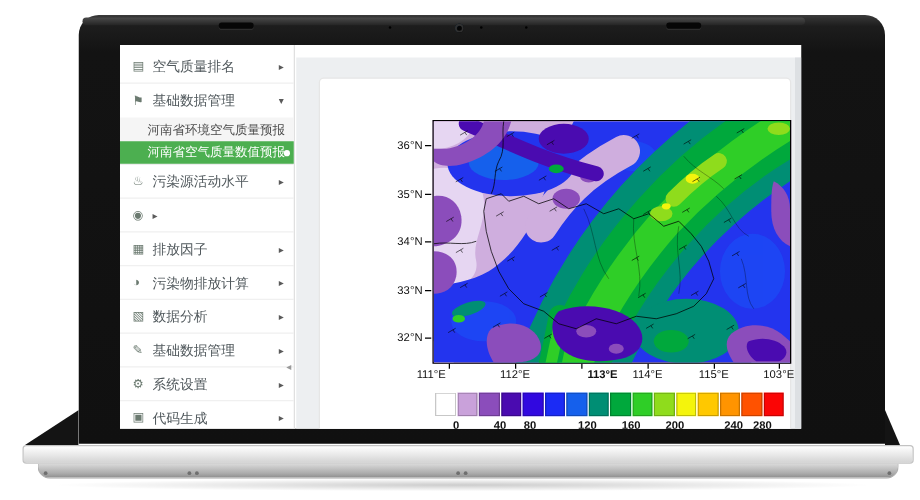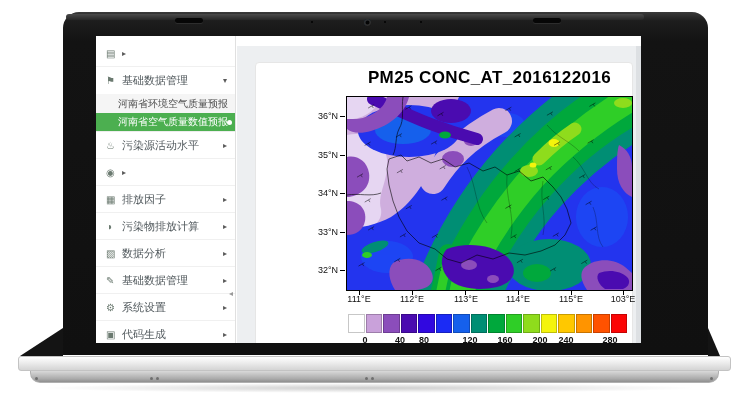--- a/index.html
+++ b/index.html
@@ -61,30 +61,30 @@
        border:1px solid #e6e6e6;border-radius:4px;}
 
   .chart-title{position:absolute;left:90px;top:5px;width:287px;text-align:center;
        font-size:17px;font-weight:700;color:#000;letter-spacing:.4px;}
   .map{position:absolute;left:90px;top:33px;width:287px;height:195px;border:1px solid #000;background:#cfaede;}
   .ytick{position:absolute;left:50px;width:32px;text-align:right;font-size:9px;color:#111;}
   .yt0{top:48px;} .yt1{top:87px;} .yt2{top:125px;} .yt3{top:164px;} .yt4{top:202px;}
   .ydash{position:absolute;left:84px;width:5px;height:1px;background:#000;}
   .yd0{top:53px;} .yd1{top:92px;} .yd2{top:130px;} .yd3{top:169px;} .yd4{top:207px;}
   .xtick{position:absolute;top:231px;font-size:9px;color:#111;transform:translateX(-50%);}
-  .xt0{left:103px;} .xt1{left:156px;} .xt2{left:210px;} .xt3{left:262px;} .xt4{left:315px;} .xt5{left:367px;}
+  .xt0{left:89px;} .xt1{left:156px;} .xt2{left:226px;font-weight:bold;} .xt3{left:262px;} .xt4{left:315px;} .xt5{left:367px;}
   .xdash{position:absolute;top:228px;width:1px;height:4px;background:#000;}
   .xd0{left:103px;} .xd1{left:156px;} .xd2{left:209px;} .xd3{left:262px;} .xd4{left:315px;} .xd5{left:367px;}
 
   .colorbar{position:absolute;left:92px;top:251px;width:279px;height:19px;display:flex;gap:1px;}
   .cb-cell{flex:1;box-shadow:inset 0 0 0 1px rgba(0,0,0,.22);}
   .cb-labels{position:absolute;left:92px;top:272px;width:279px;height:12px;font-size:9px;font-weight:600;color:#111;}
   .cb-labels span{position:absolute;transform:translateX(-50%);}
   .cl0{left:17px;} .cl1{left:52px;} .cl2{left:76px;} .cl3{left:122px;}
-  .cl4{left:157px;} .cl5{left:192px;} .cl6{left:218px;} .cl7{left:262px;}
+  .cl4{left:157px;} .cl5{left:192px;} .cl6{left:239px;} .cl7{left:262px;}
 </style>
 </head>
 <body>
 
 <div class="stage">
 
   <div class="flare-left"></div>
   <div class="flare-right"></div>
   <div class="lid"></div>
   <div class="lid-rim"></div>
@@ -94,20 +94,21 @@
   <div class="bdot bd1"></div>
   <div class="bdot bd2"></div>
   <div class="bdot bd3"></div>
 
   <div class="screen">
 
     <div class="sidebar">
 
       <div class="menu-item">
         <span class="glyph">▤</span>
+        <span class="lbl">空气质量排名</span>
         <span class="chev">▸</span>
       </div>
 
       <div class="menu-item" style="border-bottom:none;">
         <span class="glyph">⚑</span>
         <span class="lbl">基础数据管理</span>
         <span class="chev">▾</span>
       </div>
 
       <div class="submenu">
@@ -167,21 +168,20 @@
         <span class="chev">▸</span>
       </div>
     </div>
 
     <div class="collapse-handle">◂</div>
 
     <div class="content-gray"></div>
     <div class="scroll-track"></div>
 
     <div class="panel">
-      <div class="chart-title">PM25 CONC_AT_2016122016</div>
 
       <div class="map">
         <svg width="285" height="193" viewBox="0 0 285 193">
 
           <rect x="0" y="0" width="285" height="193" fill="#cfaede"></rect>
 
           <g fill="#e6d6f2">
             <path d="M0,38 C20,34 38,44 40,62 C42,84 30,96 34,112 C36,124 26,132 12,134 L0,136 Z"></path>
             <path d="M0,0 L34,0 C30,12 20,20 6,22 L0,22 Z"></path>
             <path d="M0,176 C8,172 14,174 16,182 L16,193 L0,193 Z"></path>

